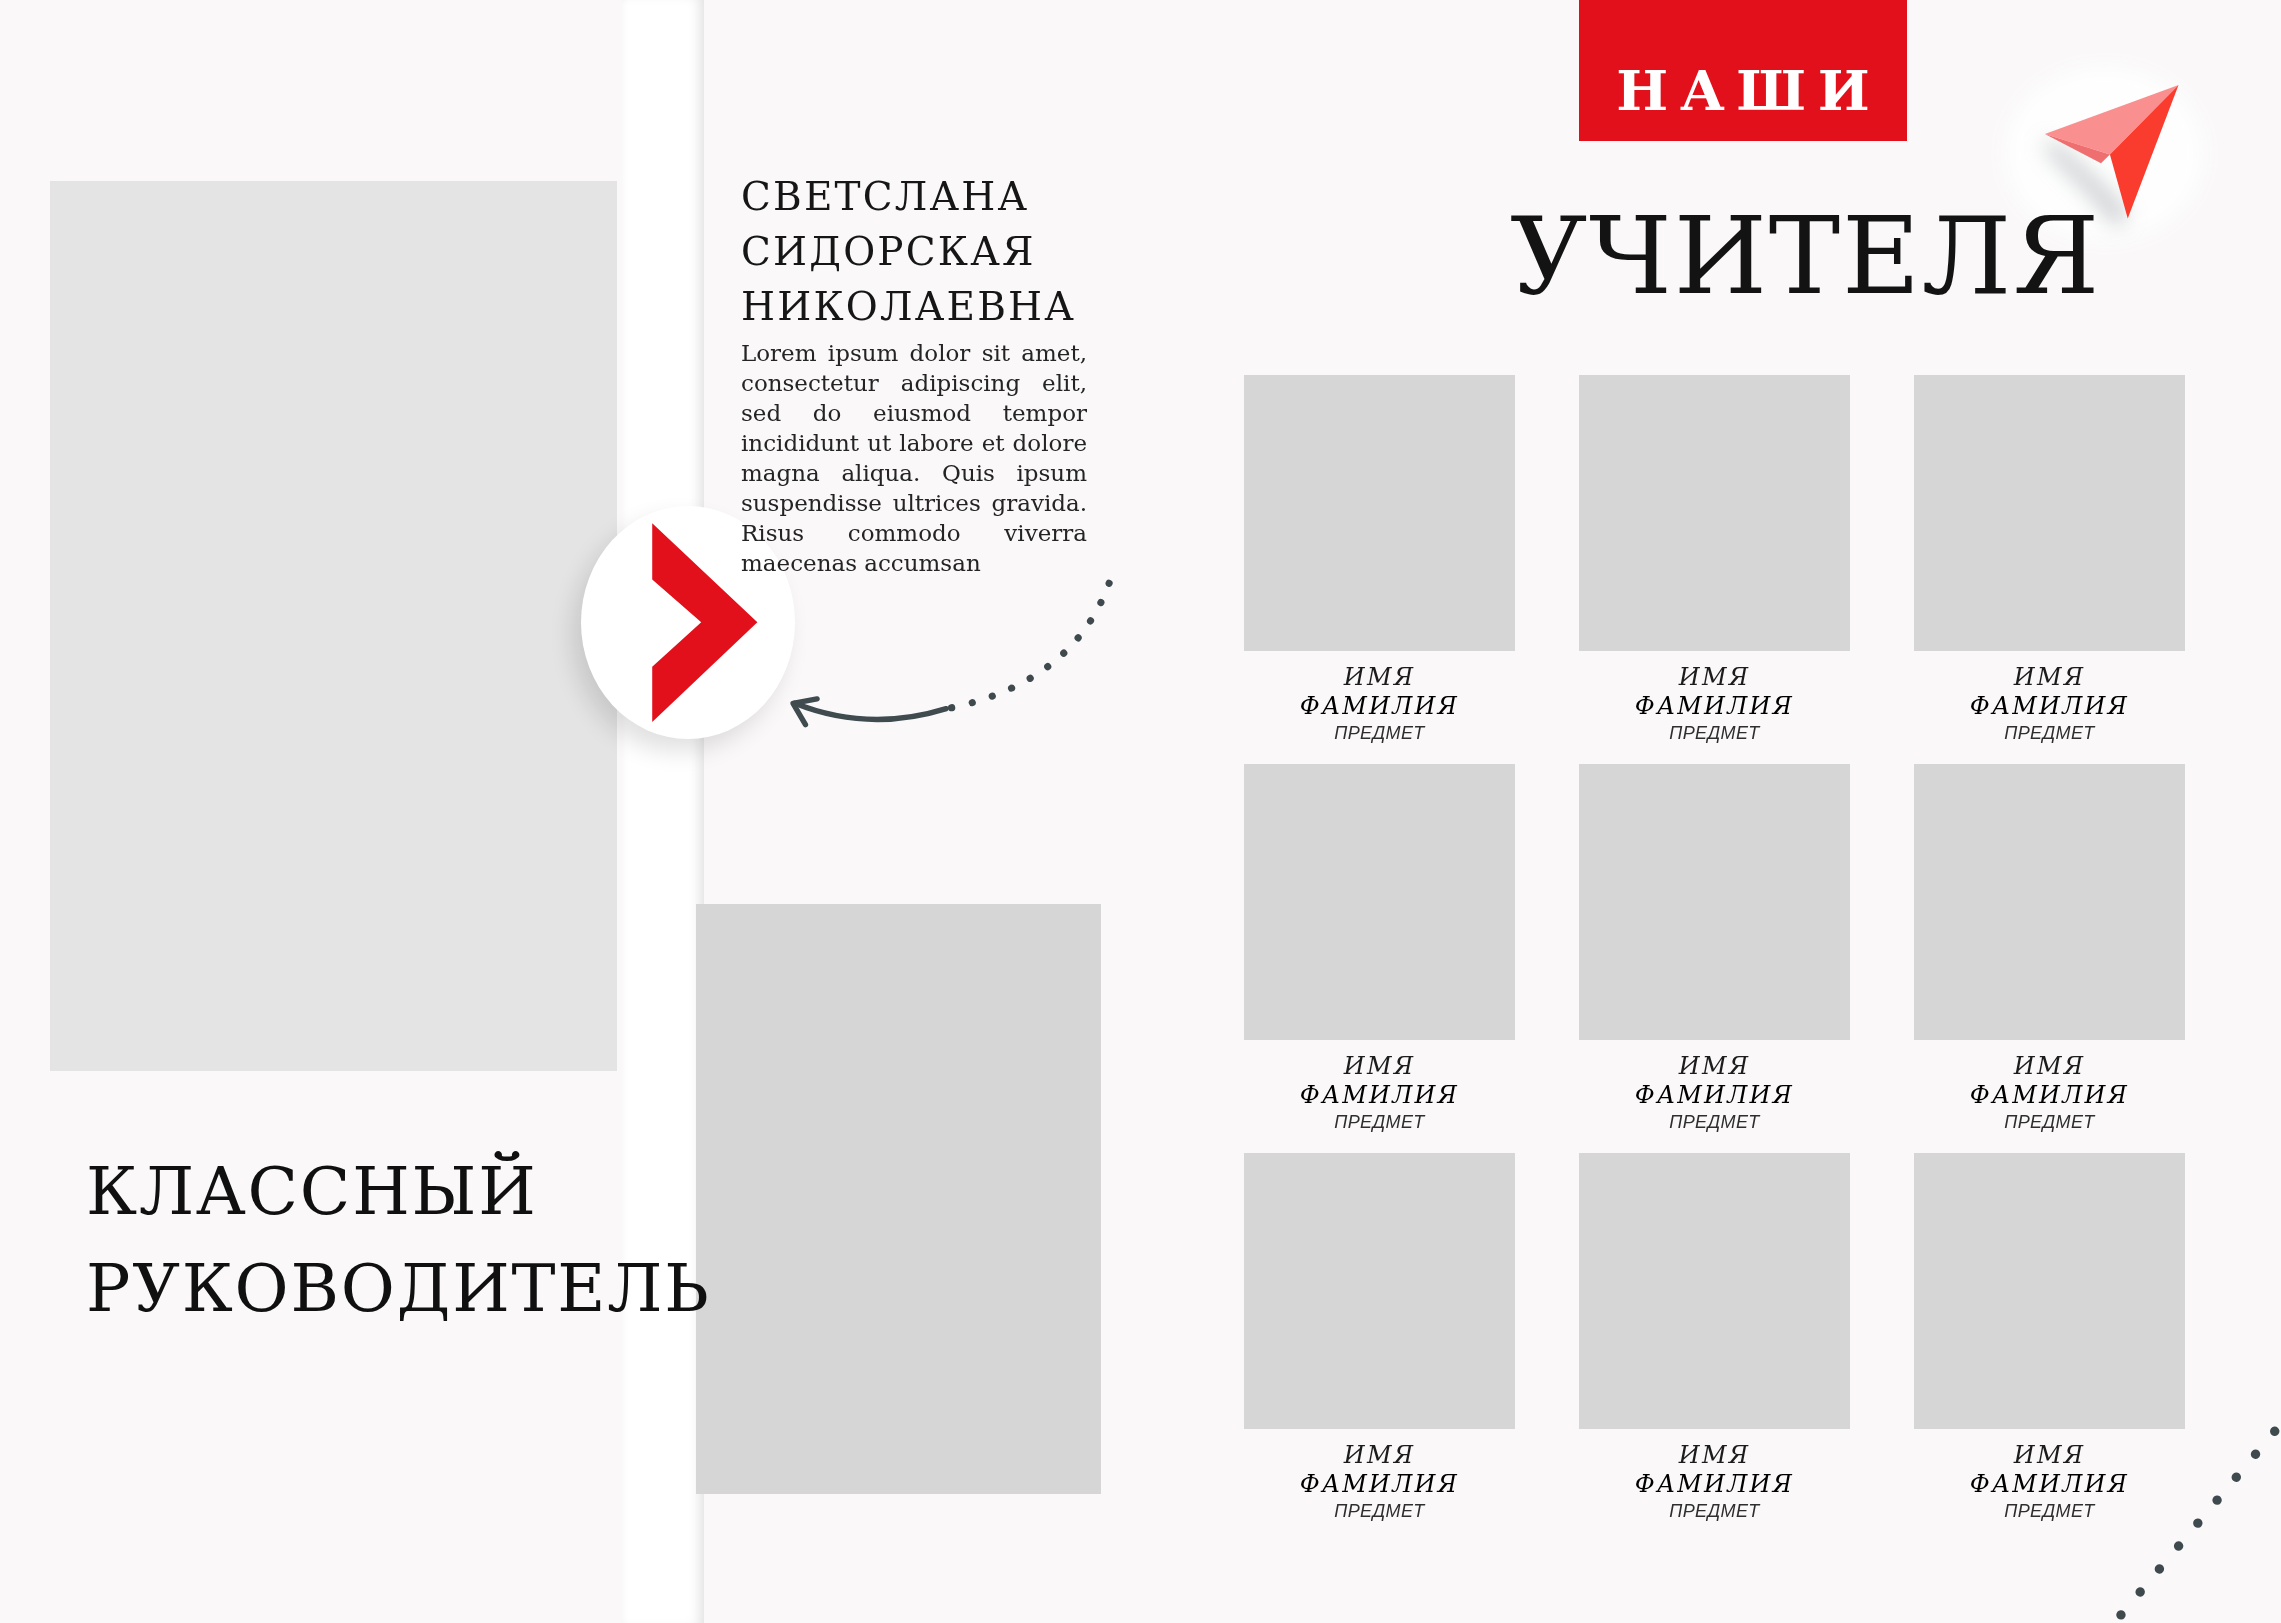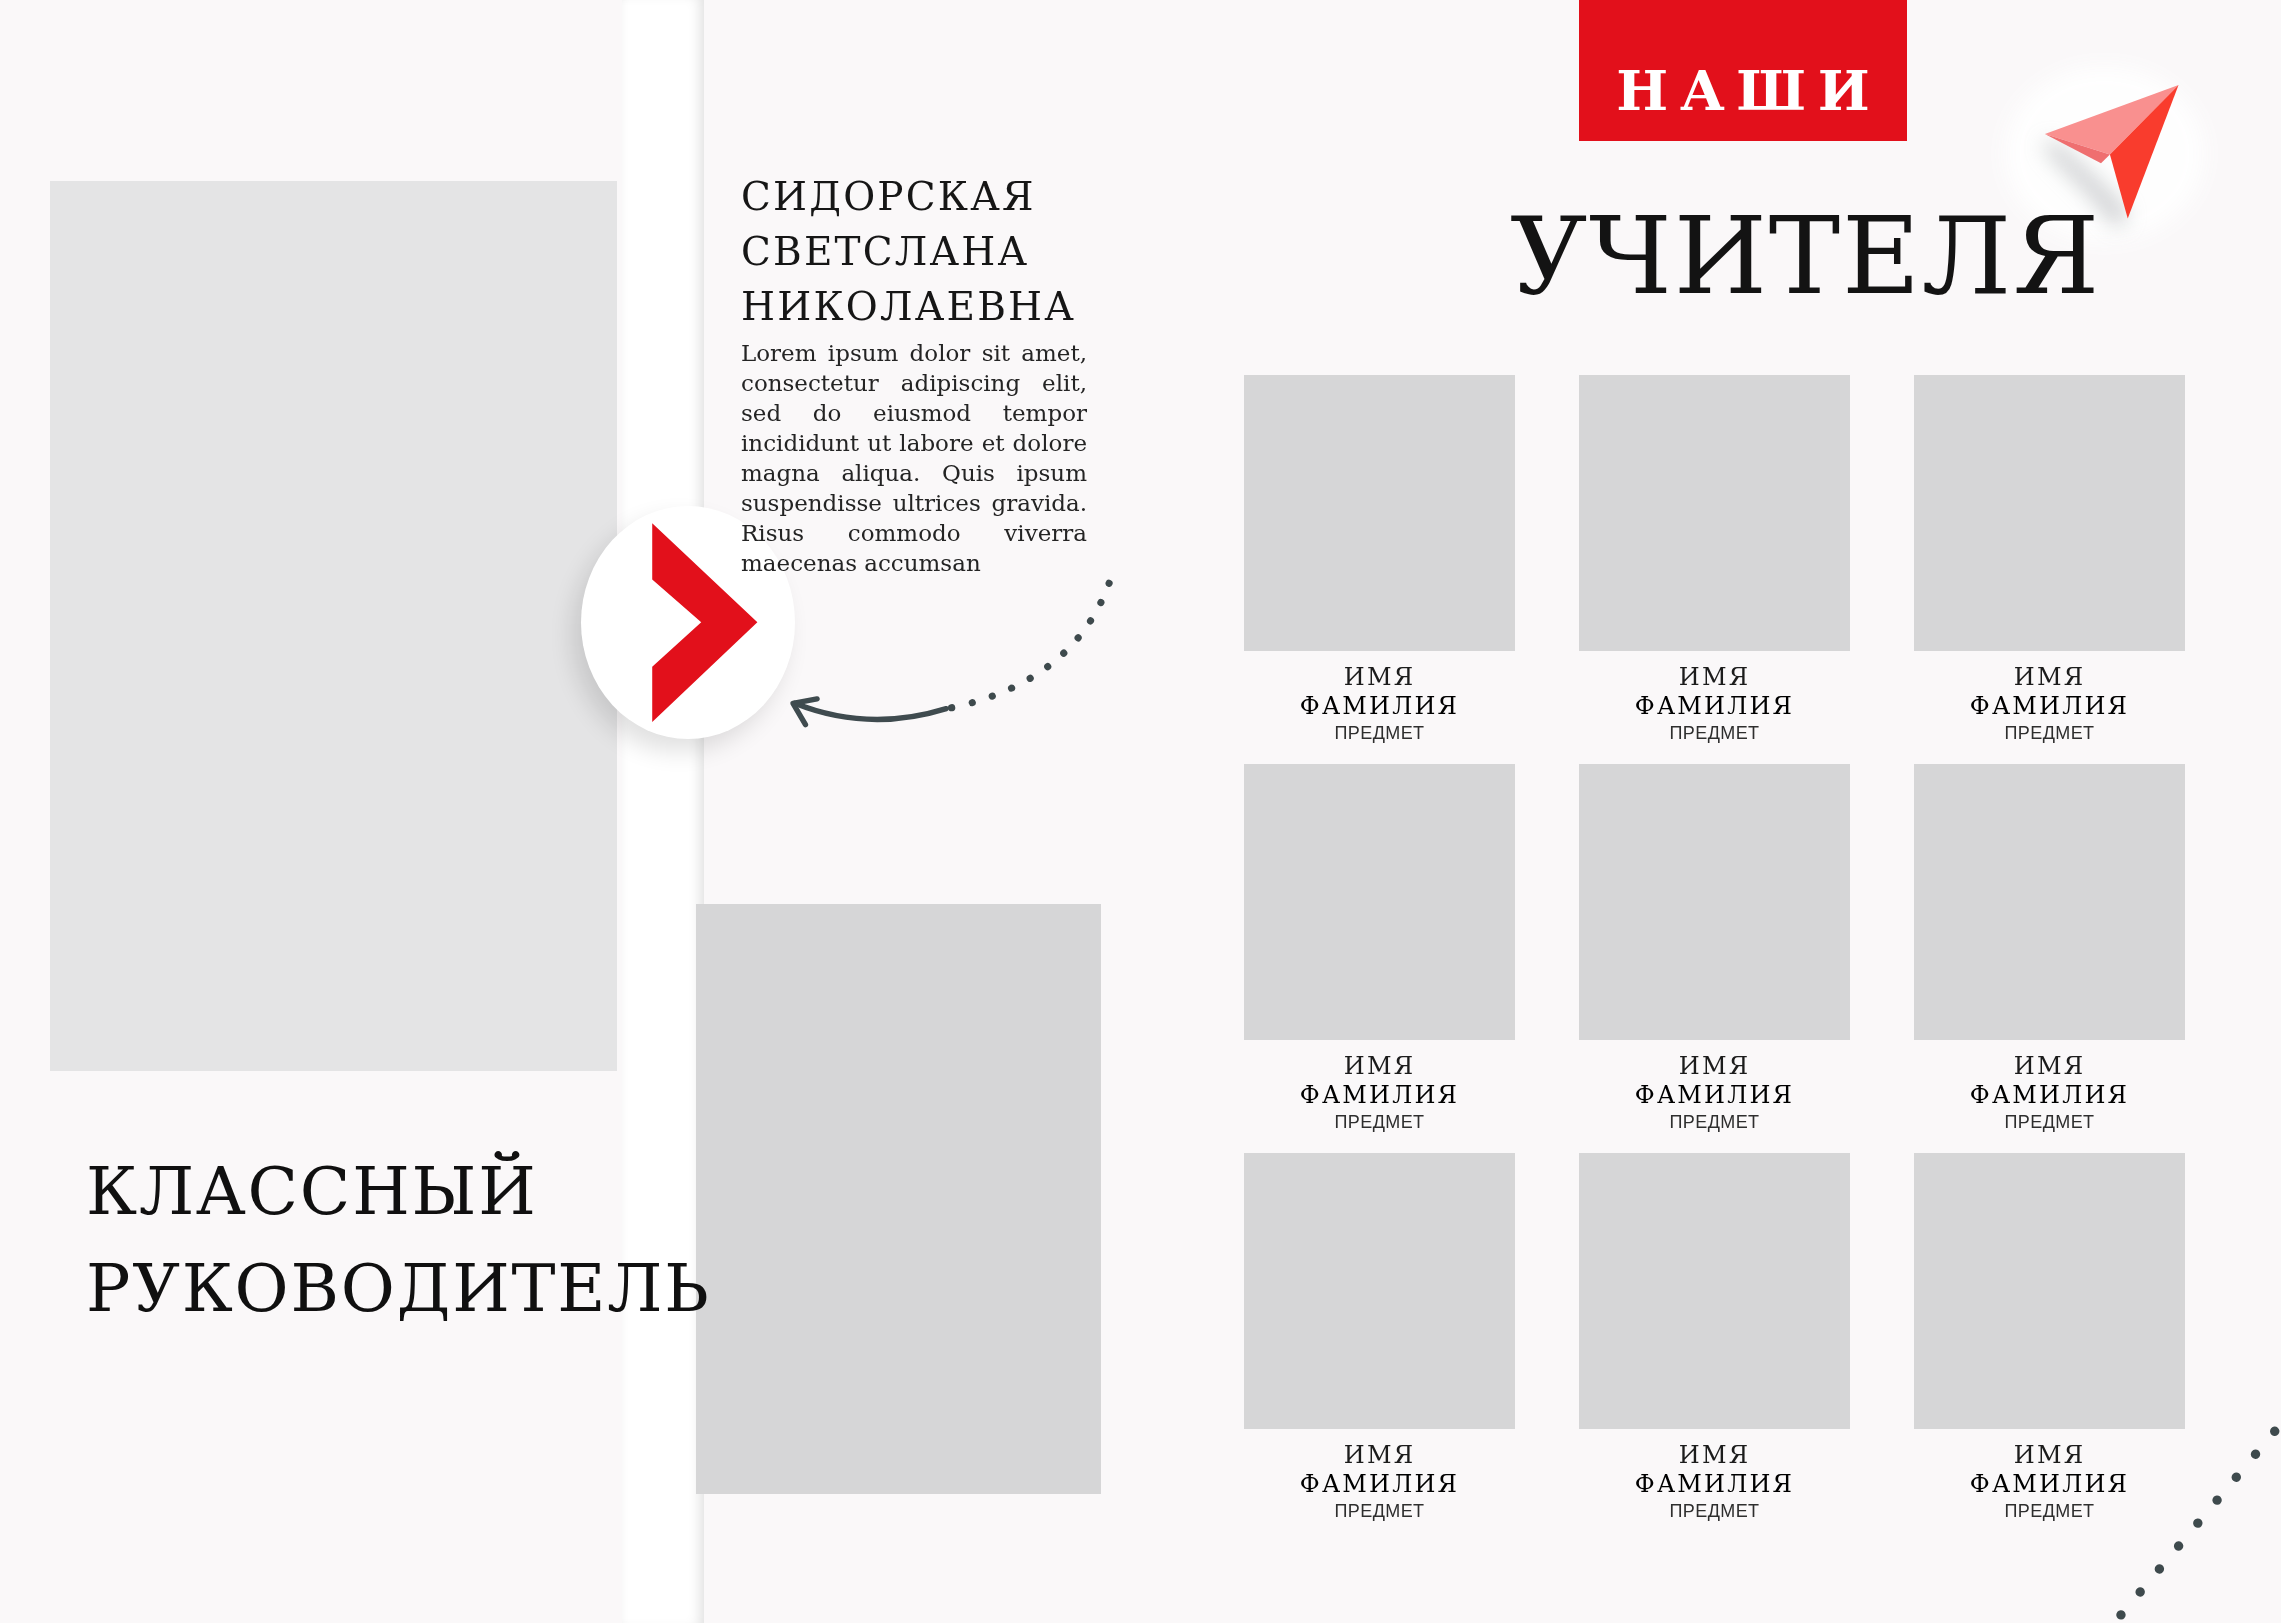--- a/index.html
+++ b/index.html
@@ -53,21 +53,21 @@
   .uchitelya{
     left:1510px;top:203px;width:588px;text-align:center;
     font-size:107px;line-height:1;letter-spacing:1.8px;color:#131313;white-space:nowrap;
   }
 
   
   .grid{
     left:1244px;top:375px;width:941px;
     display:grid;grid-template-columns:repeat(3,271px);column-gap:64px;row-gap:0;
   }
-  .card{width:271px;height:389px;text-align:center;}
+  .card{width:271px;height:389px;text-align:center;font-style:italic;}
   .card .ph{width:271px;height:276px;background:#d6d6d7;}
   .t-name{margin-top:11.6px;font-size:24px;line-height:29px;letter-spacing:2.2px;color:#1c1c1c;}
   .t-surname{font-size:24px;line-height:29px;letter-spacing:2.2px;color:#000000;}
   .t-subject{margin-top:2.7px;font-family:"Liberation Sans","DejaVu Sans",sans-serif;
     font-size:18px;line-height:21.4px;letter-spacing:0.4px;color:#2e2e2e;}
 
   svg#decor{left:0;top:0;width:2281px;height:1624px;pointer-events:none;}
 </style>
 </head>
 <body>
@@ -107,22 +107,22 @@
     <polygon points="2445,95 2368,173 2388,245" fill="#f93c2d"></polygon>
   </g>
 </svg>
 
 <div class="abs class-teacher">
   <div>КЛАССНЫЙ</div>
   <div>РУКОВОДИТЕЛЬ</div>
 </div>
 
 <div class="abs teacher-name">
+  <div>СВЕТСЛАНА</div>
   <div>СИДОРСКАЯ</div>
-  <div>СВЕТСЛАНА</div>
   <div>НИКОЛАЕВНА</div>
 </div>
 <div class="abs teacher-bio">Lorem ipsum dolor sit amet, consectetur adipiscing elit, sed do eiusmod tempor incididunt ut labore et dolore magna aliqua. Quis ipsum suspendisse ultrices gravida. Risus commodo viverra maecenas accumsan</div>
 
 <div class="abs nashi-banner" style="background: rgb(226, 16, 27);">
   <span>НАШИ</span>
 </div>
 <div class="abs uchitelya">УЧИТЕЛЯ</div>
 
 <div class="abs grid" id="cards">

